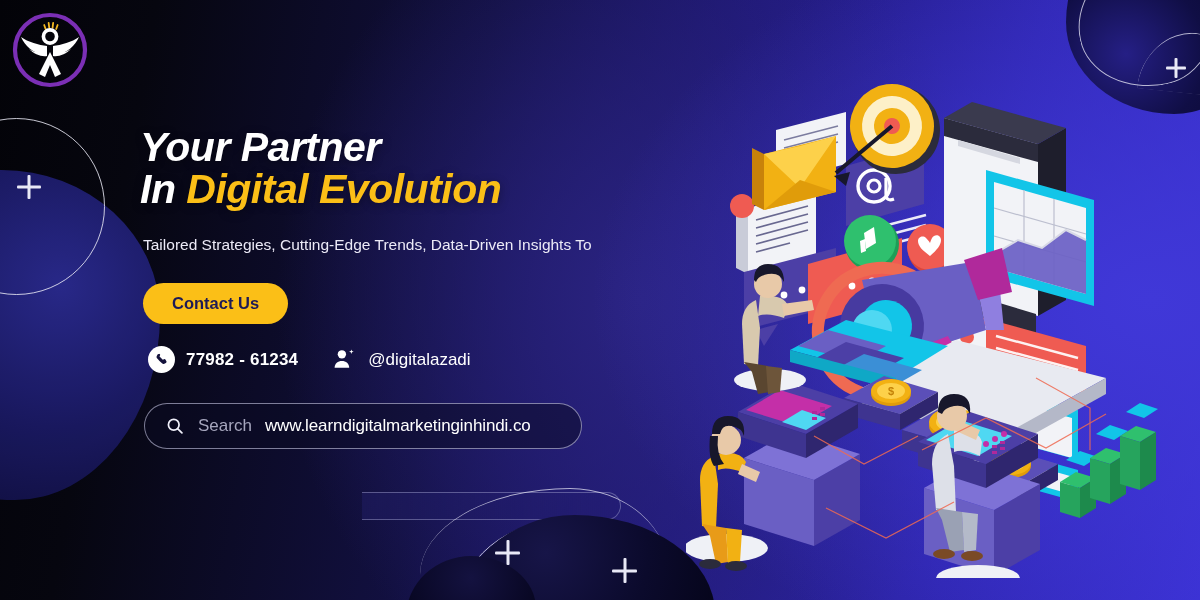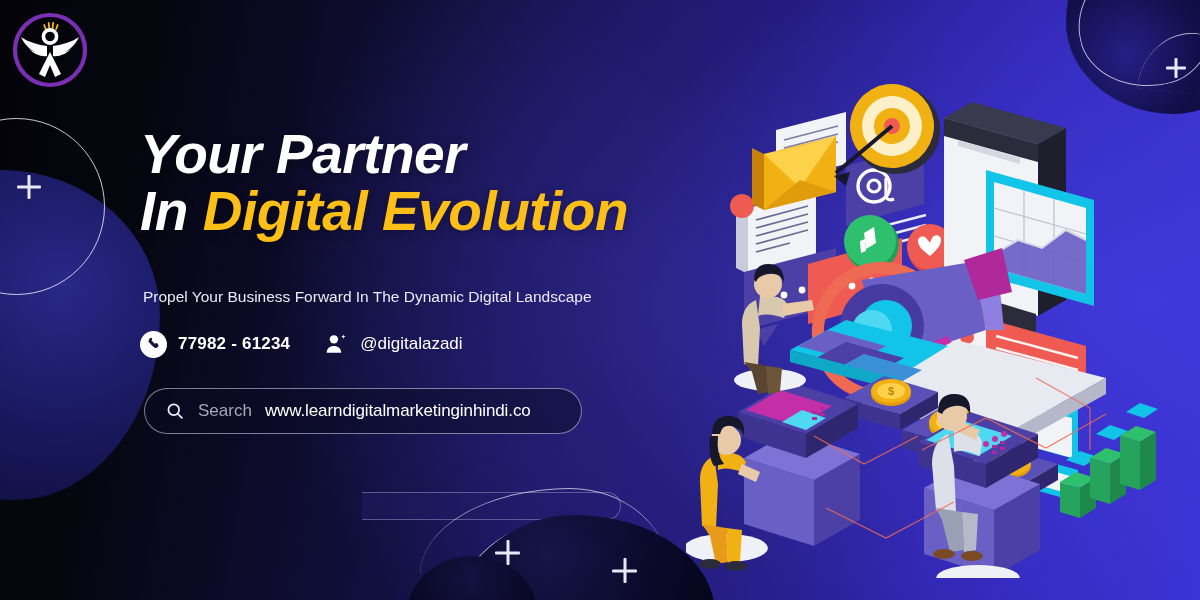--- a/index.html
+++ b/index.html
@@ -105,21 +105,21 @@
   }
 
   
   .logo-wrap { position: absolute; left: 8px; top: 8px; width: 84px; height: 84px; }
 
   
   .content { position: absolute; left: 140px; top: 126px; width: 560px; }
 
   .headline {
     margin: 0;
-    font-size: 55px;
+    font-size: 41px;
     line-height: 1.03;
     font-style: italic;
     font-weight: bold;
     letter-spacing: -0.5px;
     color: #ffffff;
     text-shadow: 0 2px 10px rgba(0,0,0,.35);
   }
   .headline .line2 { display: block; margin-top: 0; }
   .accent { color: #fbbf17; }
 
@@ -143,21 +143,21 @@
     font-size: 16.5px;
     font-weight: bold;
     font-family: "Liberation Sans", sans-serif;
     cursor: pointer;
   }
 
   .contact-row {
     display: flex;
     align-items: center;
     gap: 34px;
-    margin: 22px 0 0 0;
+    margin: 22px 0 0 8px;
   }
   .contact-item { display: flex; align-items: center; gap: 11px; }
   .contact-item .txt {
     color: #ffffff;
     font-size: 17px;
     font-weight: bold;
     letter-spacing: .2px;
   }
   .contact-item .txt.handle { font-weight: normal; letter-spacing: 0; font-size: 17px; text-align: right; }
 
@@ -229,24 +229,24 @@
   <div class="content">
 
     <h1 class="headline">
       <span>Your Partner</span>
       <span class="line2">
         <span>In </span><span class="accent">Digital Evolution</span>
       </span>
     </h1>
 
     <p class="subtitle">
-      <br>
-      <span>Propel Your Business Forward In The Dynamic Digital Landscape</span>
+      <span>Tailored Strategies, Cutting-Edge Trends, Data-Driven Insights To</span><br>
     </p>
 
+    <button class="cta">Contact Us</button>
 
     <div class="contact-row">
 
       <div class="contact-item">
         <span class="icon-circle">
           <svg width="16" height="16" viewBox="0 0 24 24">
             <path d="M7.6 3.2c-.9-.5-2 -.1-2.5.8L4 6.3c-.5 1-.3 2.2.5 3.1 2.2 2.6 5.2 5.6 7.9 7.8.9.8 2.1.9 3.1.4l2.3-1.1c.9-.5 1.3-1.6.8-2.5l-1.5-2.6c-.4-.7-1.3-1-2.1-.7l-1.8.8-4.9-4.9.8-1.8c.3-.8 0-1.7-.7-2.1z" fill="#14123c"></path>
           </svg>
         </span>
         <span class="txt">77982 - 61234</span>

